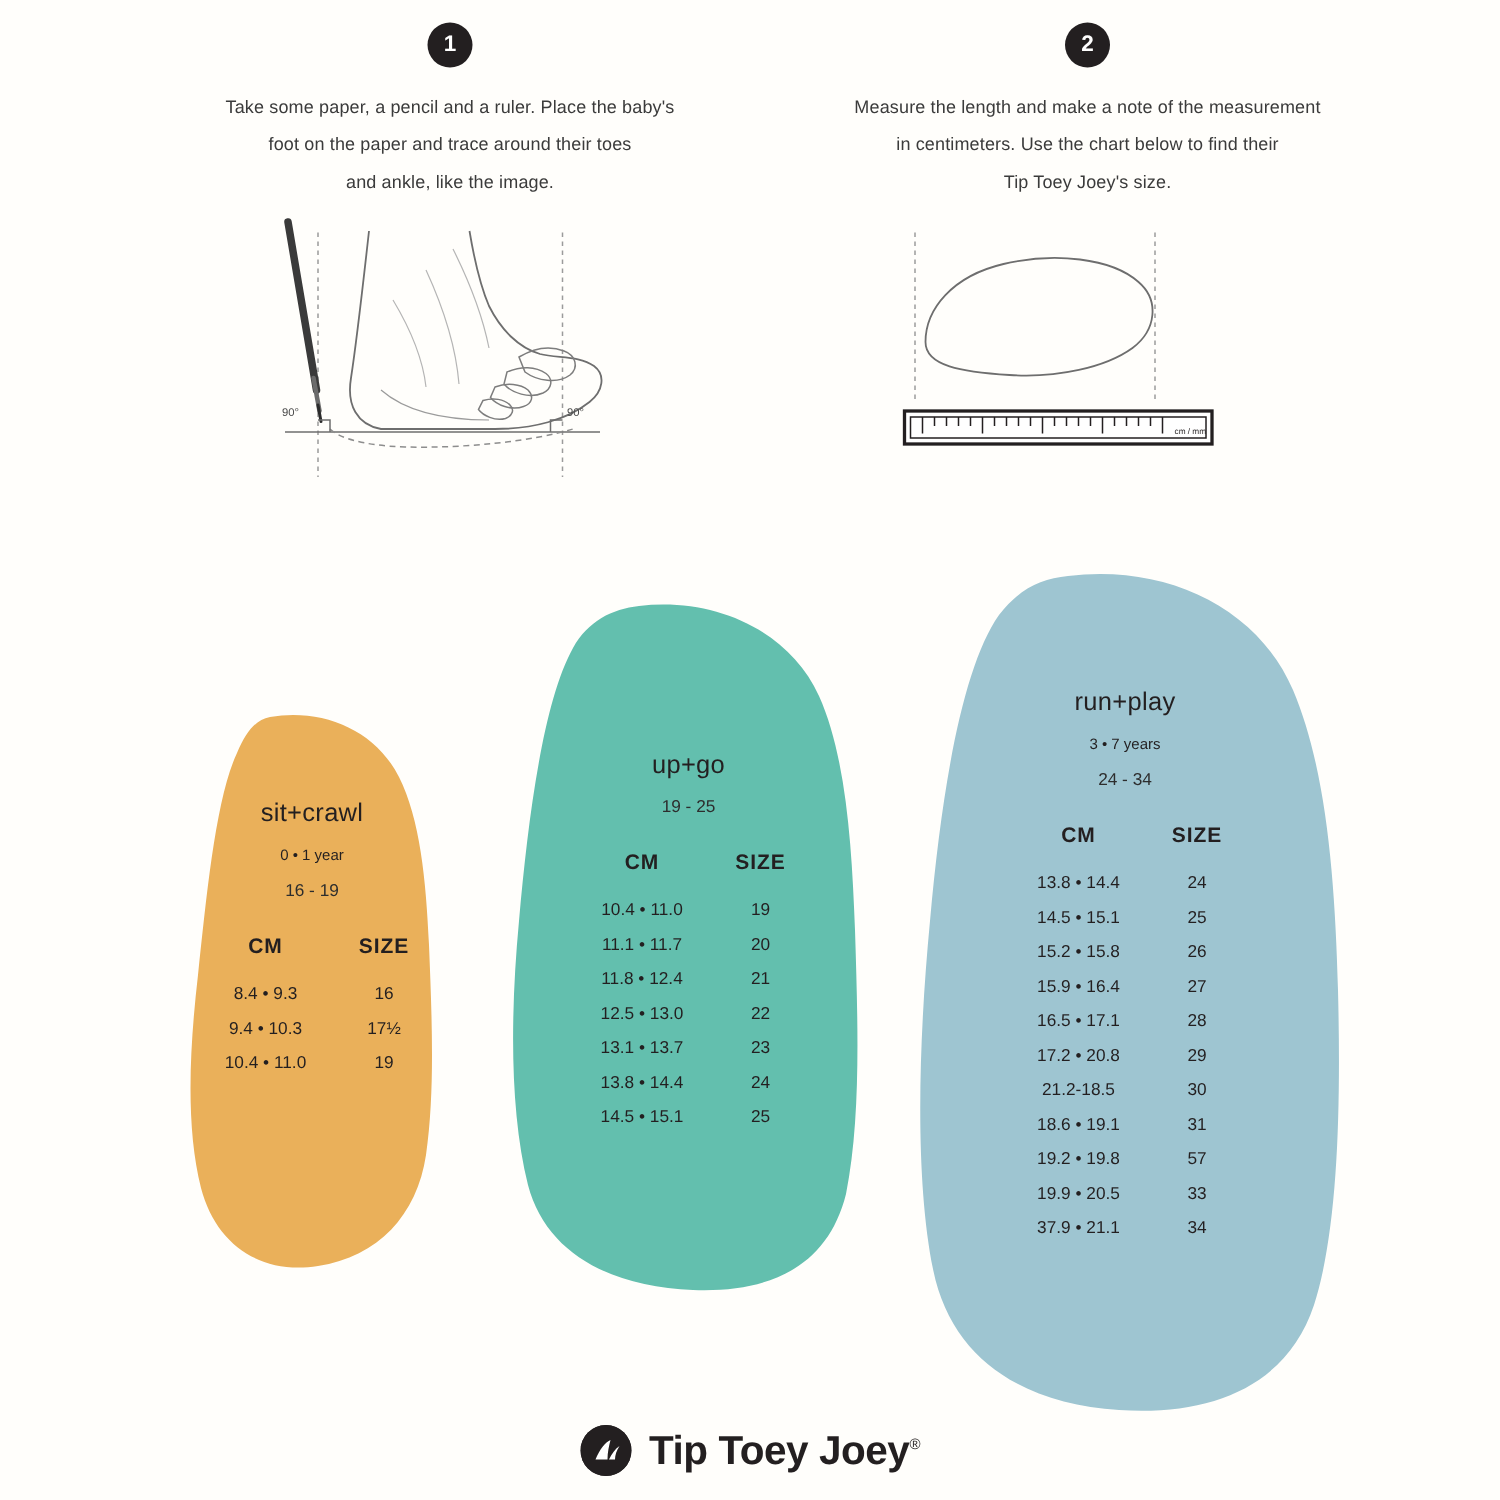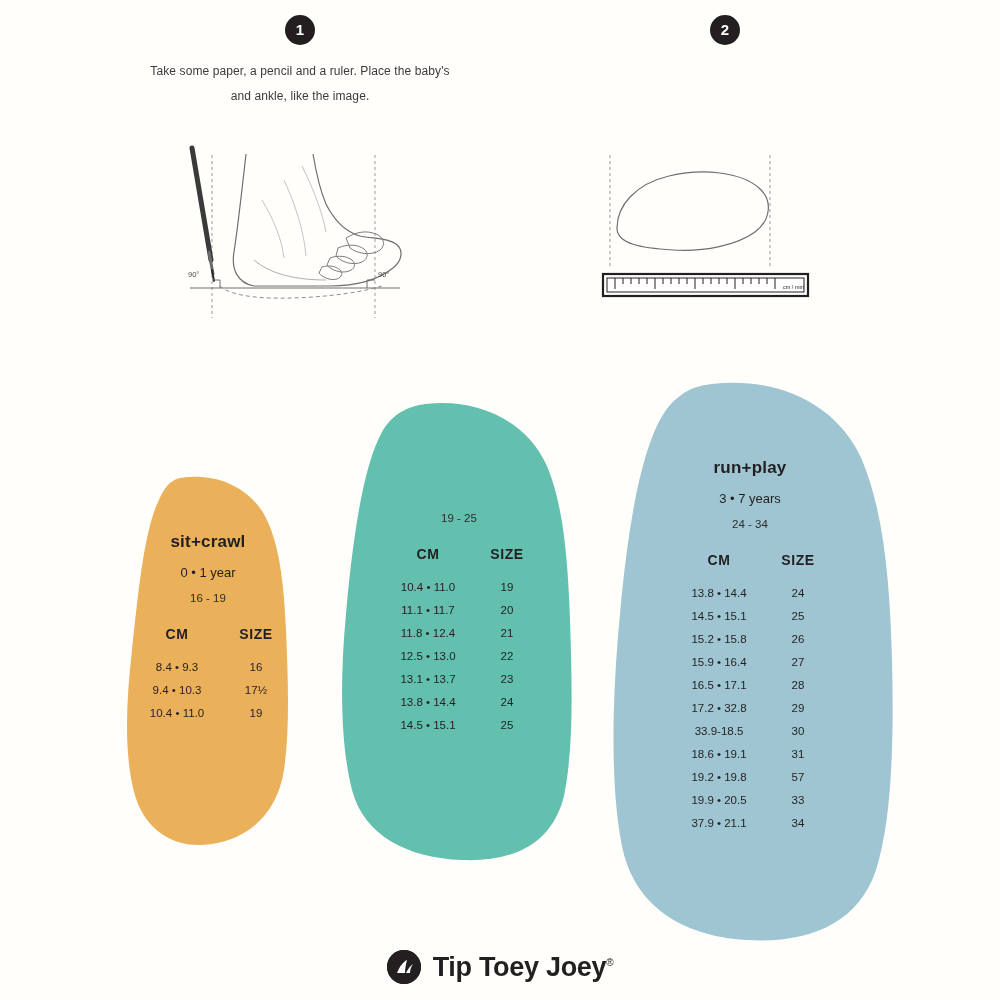--- a/index.html
+++ b/index.html
@@ -46,26 +46,26 @@
   .step-art {
     position: absolute;
   }
 
   
   .blob {
     position: absolute;
     text-align: center;
   }
   .blob .title {
-    font-weight: bold;
+    font-weight: normal;
     font-size: 17px;
     letter-spacing: .2px;
   }
   .blob .age {
-    font-size: 13px;
+    font-size: 10px;
     margin-top: 13px;
   }
   .blob .range {
     font-size: 11.5px;
     margin-top: 12px;
     color: #2d2d2d;
   }
   .tbl {
     margin: 22px auto 0 auto;
     border-collapse: collapse;
@@ -135,20 +135,21 @@
 </style>
 </head>
 <body>
 
 <div id="page">
 
   <div class="step" id="step1">
     <div class="step-badge">1</div>
     <div class="step-text">
       <div>Take some paper, a pencil and a ruler. Place the baby's</div>
+      <div>foot on the paper and trace around their toes</div>
       <div>and ankle, like the image.</div>
     </div>
   </div>
 
   <div class="step-art" style="left:150px; top:140px;">
     <svg width="300" height="190" viewBox="0 0 300 190">
 
       <line x1="62" y1="15" x2="62" y2="178" stroke="#9b9b9b" stroke-width="1" stroke-dasharray="3,3"></line>
       <line x1="225" y1="15" x2="225" y2="178" stroke="#9b9b9b" stroke-width="1" stroke-dasharray="3,3"></line>
 
@@ -179,20 +180,25 @@
 
       <path d="M62 140 L70 140 L70 148" fill="none" stroke="#6e6e6e" stroke-width="1"></path>
       <path d="M225 140 L217 140 L217 148" fill="none" stroke="#6e6e6e" stroke-width="1"></path>
       <text x="38" y="137" font-size="7.5" fill="#4a4a4a" font-family="Liberation Sans, sans-serif">90°</text>
       <text x="228" y="137" font-size="7.5" fill="#4a4a4a" font-family="Liberation Sans, sans-serif">90°</text>
     </svg>
   </div>
 
   <div class="step" id="step2">
     <div class="step-badge">2</div>
+    <div class="step-text">
+      <div>Measure the length and make a note of the measurement</div>
+      <div>in centimeters. Use the chart below to find their</div>
+      <div>Tip Toey Joey's size.</div>
+    </div>
   </div>
 
   <div class="step-art" style="left:595px; top:150px;">
     <svg width="230" height="165" viewBox="0 0 230 165">
 
       <line x1="15" y1="5" x2="15" y2="118" stroke="#9b9b9b" stroke-width="1" stroke-dasharray="3,3"></line>
       <line x1="175" y1="5" x2="175" y2="118" stroke="#9b9b9b" stroke-width="1" stroke-dasharray="3,3"></line>
 
       <path d="M22 78 C22 56 40 34 74 26 C108 18 146 22 164 38
                C178 50 176 70 160 82 C142 95 110 102 78 100
@@ -264,20 +270,21 @@
   </div>
 
   <div class="blob" id="blob-up">
     <svg class="blob-shape" width="258" height="470" viewBox="0 0 258 470">
       <path d="M96 6 C146 0 196 22 216 66 C234 106 238 166 240 222
                C242 286 244 348 234 398 C222 446 184 464 132 462
                C78 460 34 438 22 392 C10 344 10 280 16 216
                C22 148 32 70 52 34 C62 16 78 8 96 6 Z" fill="#63bfae"></path>
     </svg>
     <div class="blob-content">
+      <div class="title">up+go</div>
       <div class="range">19 - 25</div>
       <table class="tbl">
         <thead>
           <tr>
             <th class="col-cm">CM</th>
             <th class="col-size">SIZE</th>
           </tr>
         </thead>
         <tbody>
           <tr>
@@ -346,25 +353,25 @@
           </tr>
           <tr>
             <td>15.9 • 16.4</td>
             <td>27</td>
           </tr>
           <tr>
             <td>16.5 • 17.1</td>
             <td>28</td>
           </tr>
           <tr>
-            <td>17.2 • 32.8</td>
+            <td>17.2 • 20.8</td>
             <td>29</td>
           </tr>
           <tr>
-            <td>33.9-18.5</td>
+            <td>21.2-18.5</td>
             <td>30</td>
           </tr>
           <tr>
             <td>18.6 • 19.1</td>
             <td>31</td>
           </tr>
           <tr>
             <td>19.2 • 19.8</td>
             <td>57</td>
           </tr>

